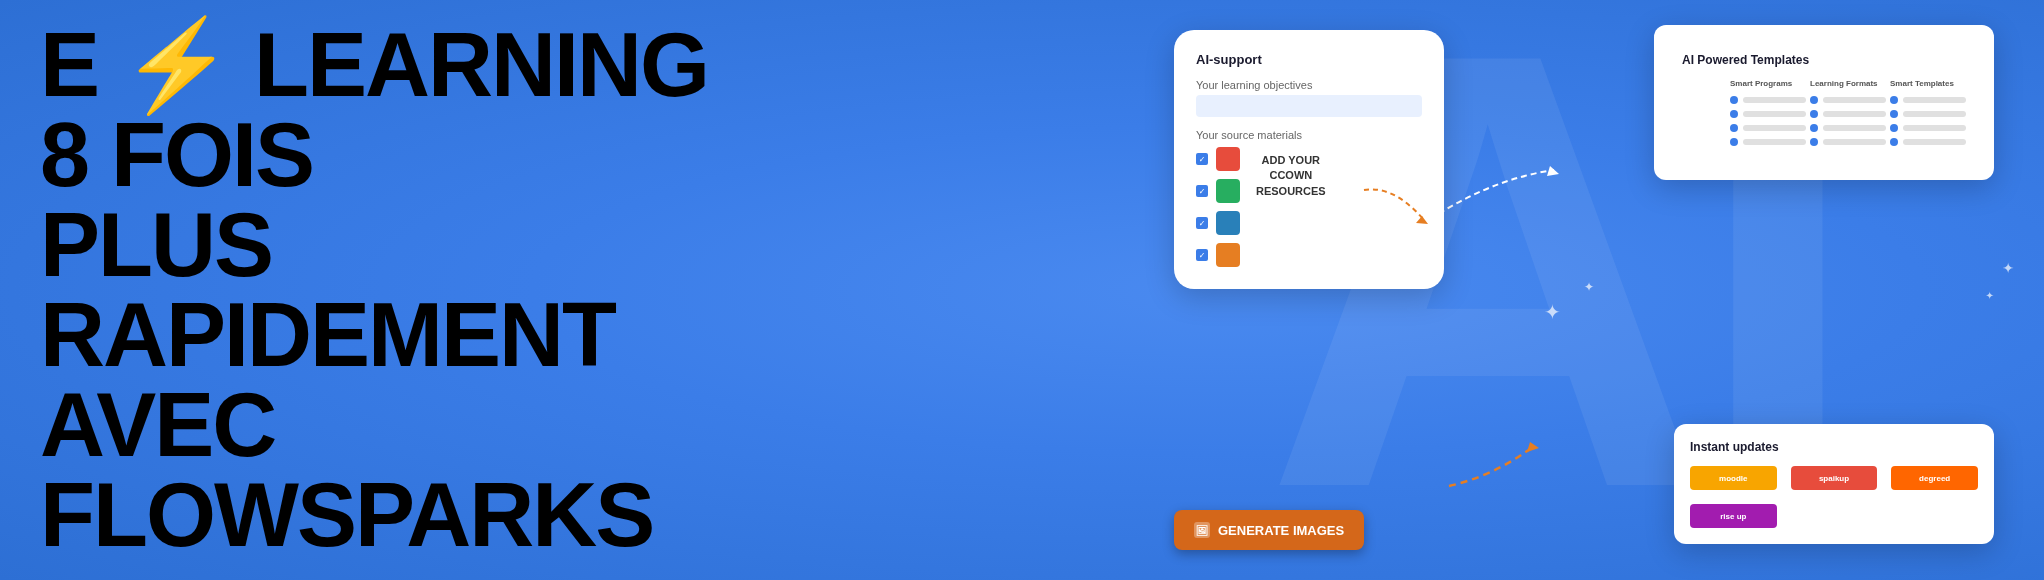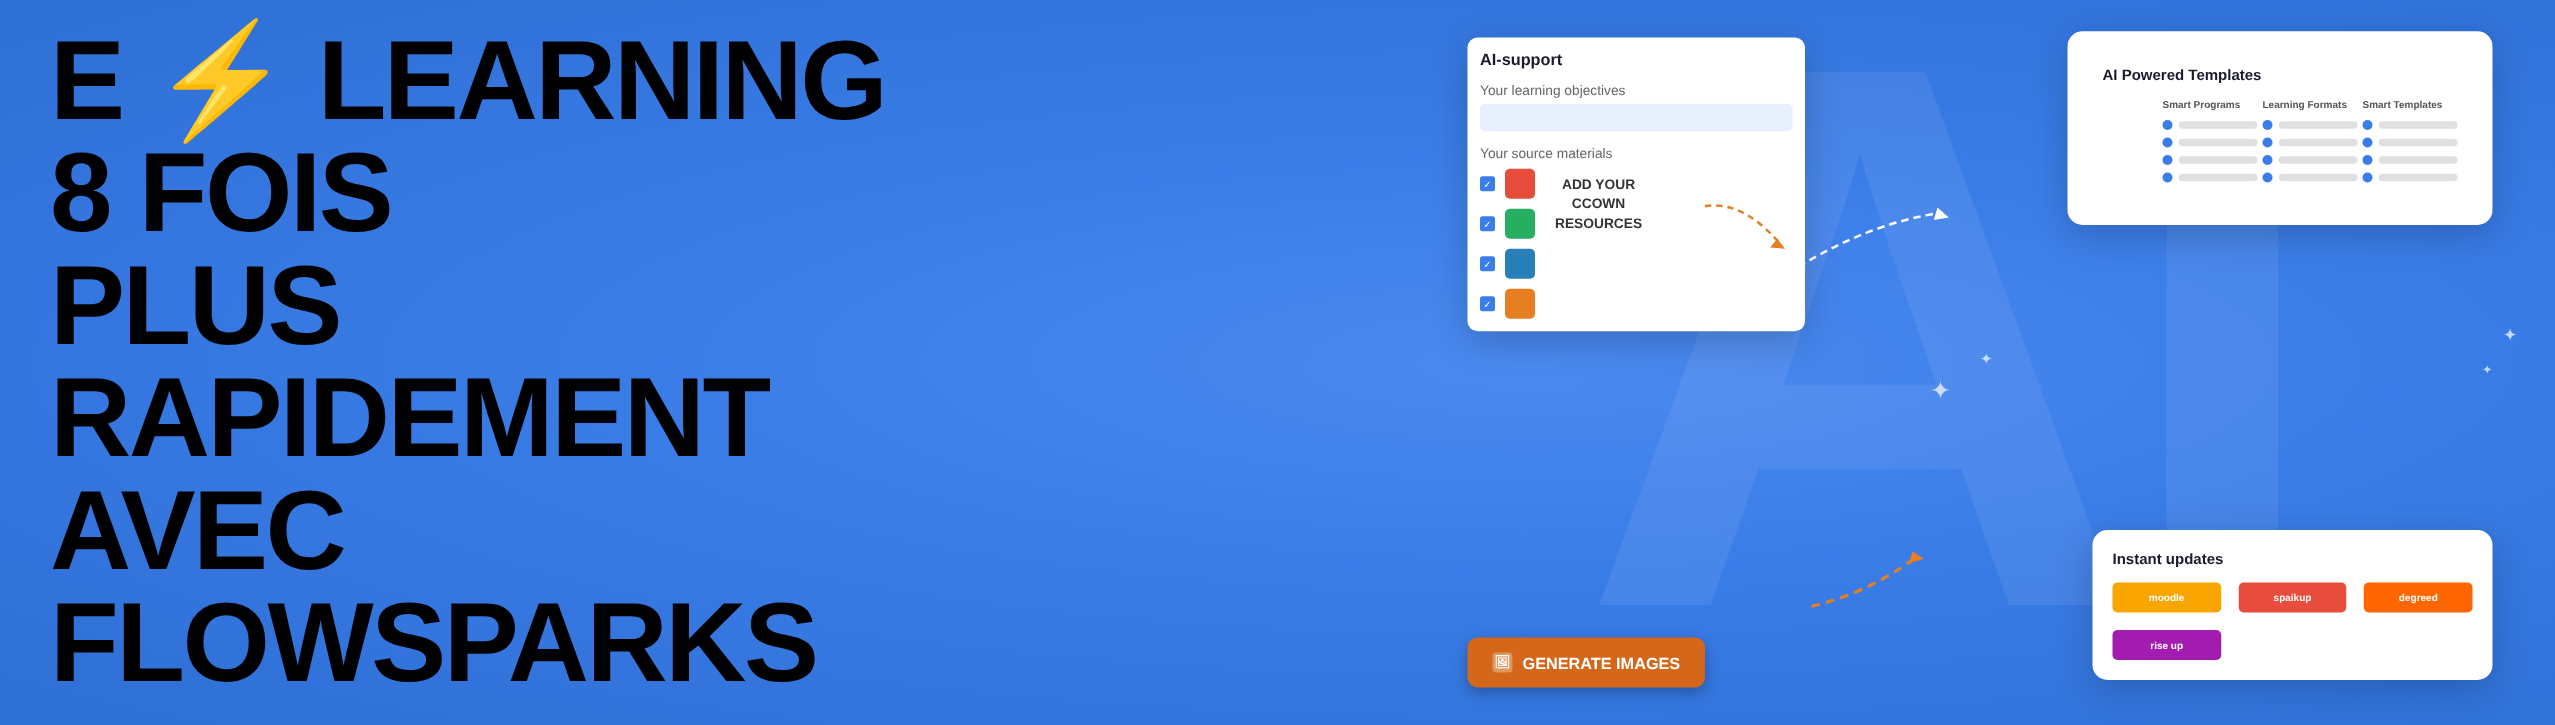--- a/index.html
+++ b/index.html
@@ -69,22 +69,22 @@
       height: 580px;
     }
 
     
     .ai-support-card {
       position: absolute;
       left: 50px;
       top: 30px;
       width: 270px;
       background: white;
-      border-radius: 8px;
-      padding: 10px;
+      border-radius: 20px;
+      padding: 22px;
       box-shadow: 0 8px 30px rgba(0,0,0,0.2);
       z-index: 10;
     }
 
     .card-title {
       font-size: 13px;
       font-weight: 700;
       color: #1a1a2e;
       margin-bottom: 12px;
     }

